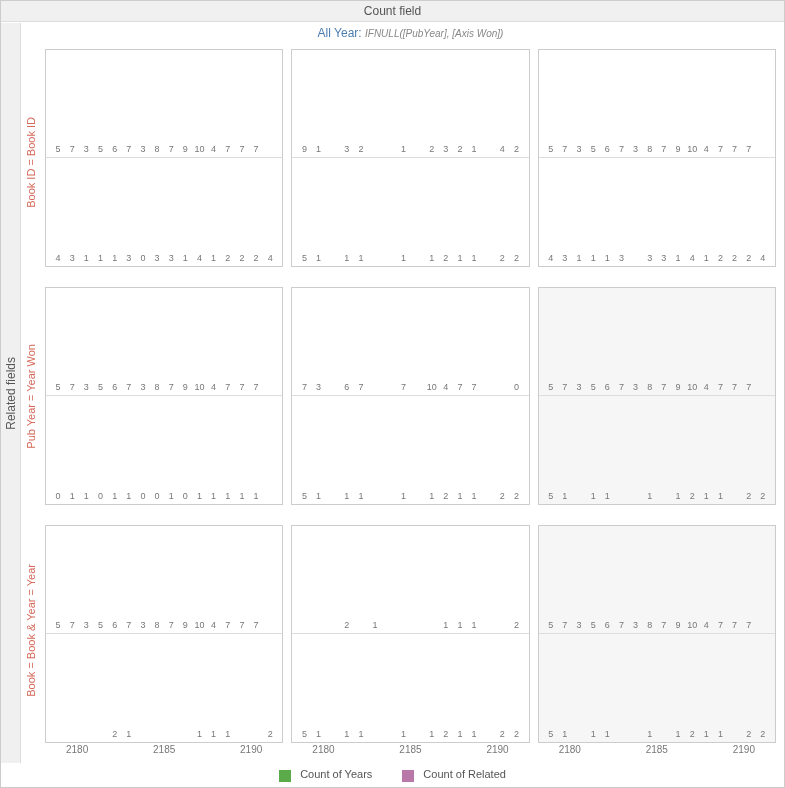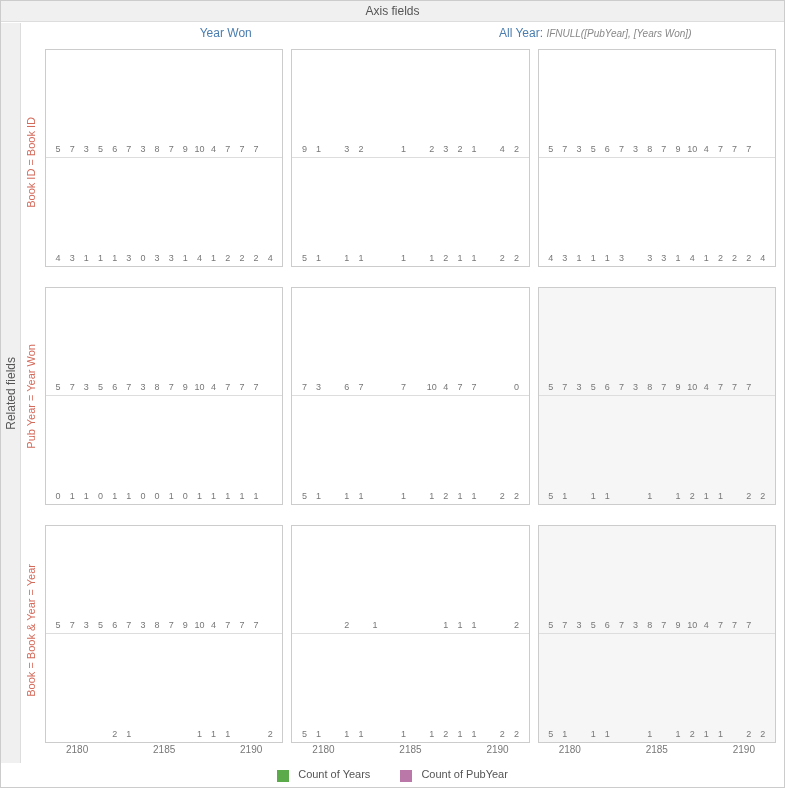--- a/index.html
+++ b/index.html
@@ -163,34 +163,31 @@
     vertical-align: middle;
     margin-right: 6px;
   }
 </style>
 </head>
 <body>
 
 <div class="outer">
 
   <div class="top-strip">
-    <span>Axis fields</span>
+    <span>Count field</span>
   </div>
 
   <div class="left-strip">
     <span>Related fields</span>
   </div>
 
   <div class="col-headers">
     <div class="col-header">
-      <span class="bluelink">Year Won</span>
-    </div>
-    <div class="col-header">
       <span class="bluelink">All Year:</span>
-      <span class="formula">IFNULL([PubYear], [Years Won])</span>
+      <span class="formula">IFNULL([PubYear], [Axis Won])</span>
     </div>
   </div>
 
   <div class="row-headers">
     <div class="row-header">
       <span>Book ID = Book ID</span>
     </div>
     <div class="row-header">
       <span>Pub Year = Year Won</span>
     </div>
@@ -1267,17 +1264,17 @@
       </div>
     </div>
 
   <div class="legend">
     <div>
       <span class="swatch c-aw"></span>
       <span>Count of Years</span>
     </div>
     <div>
       <span class="swatch c-ed"></span>
-      <span>Count of PubYear</span>
+      <span>Count of Related</span>
     </div>
   </div>
 
 </div>
 
 </body></html>

